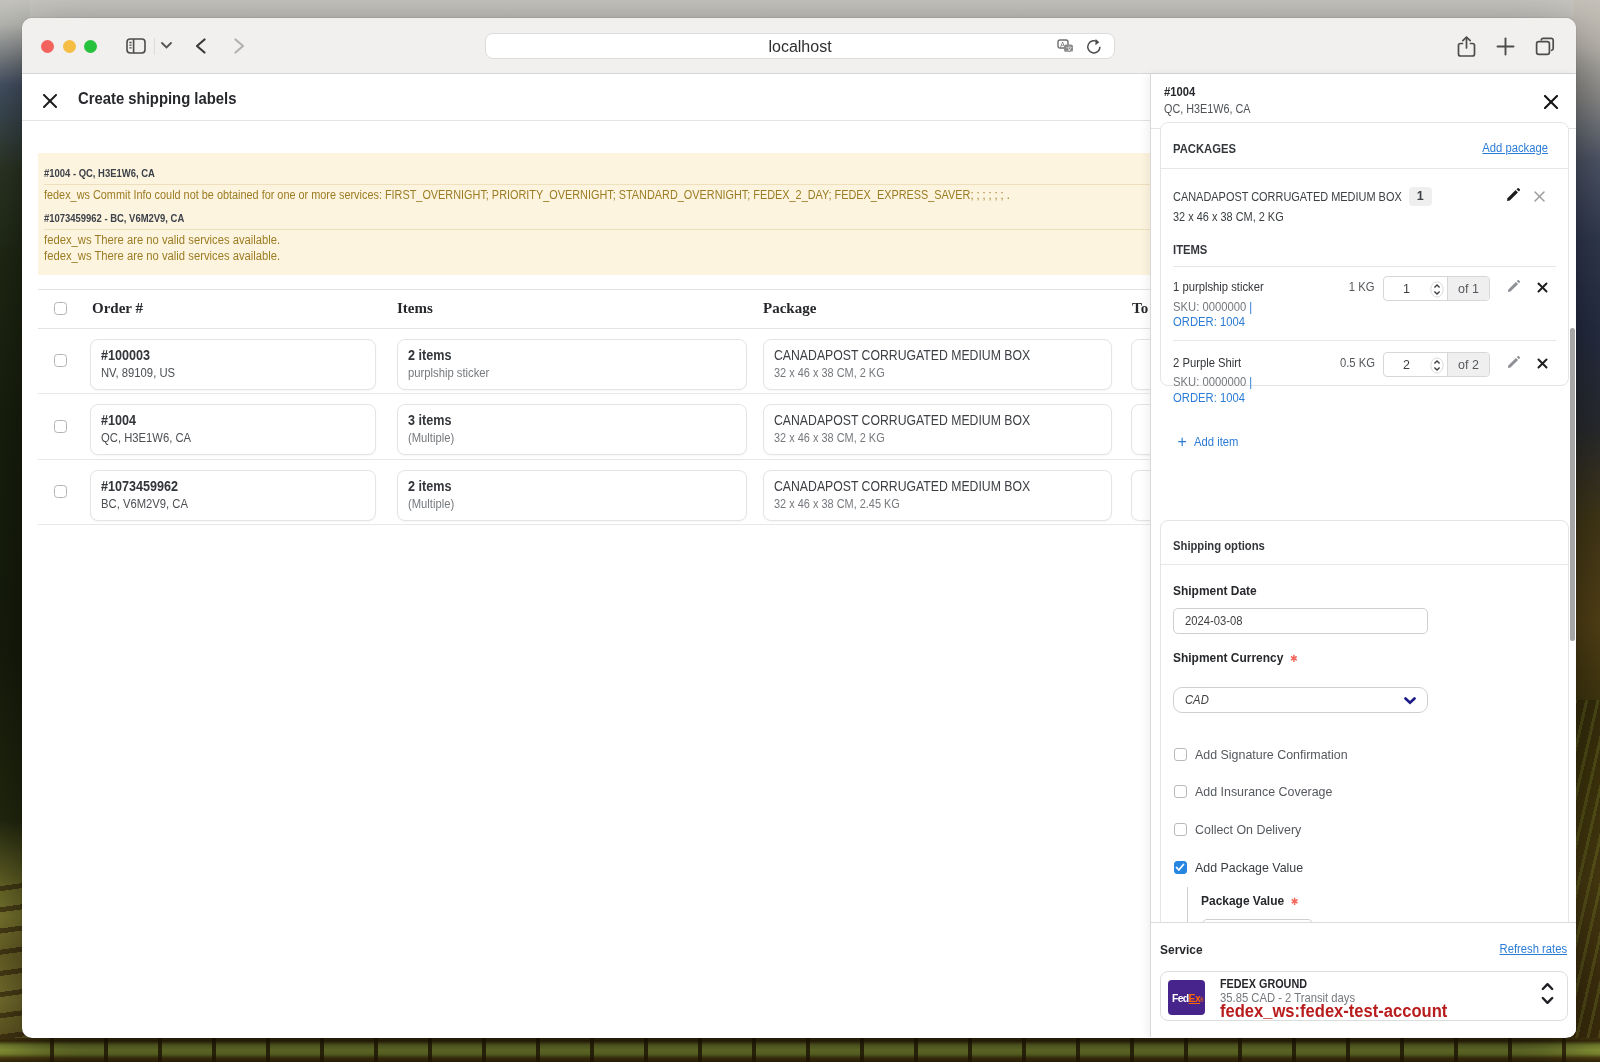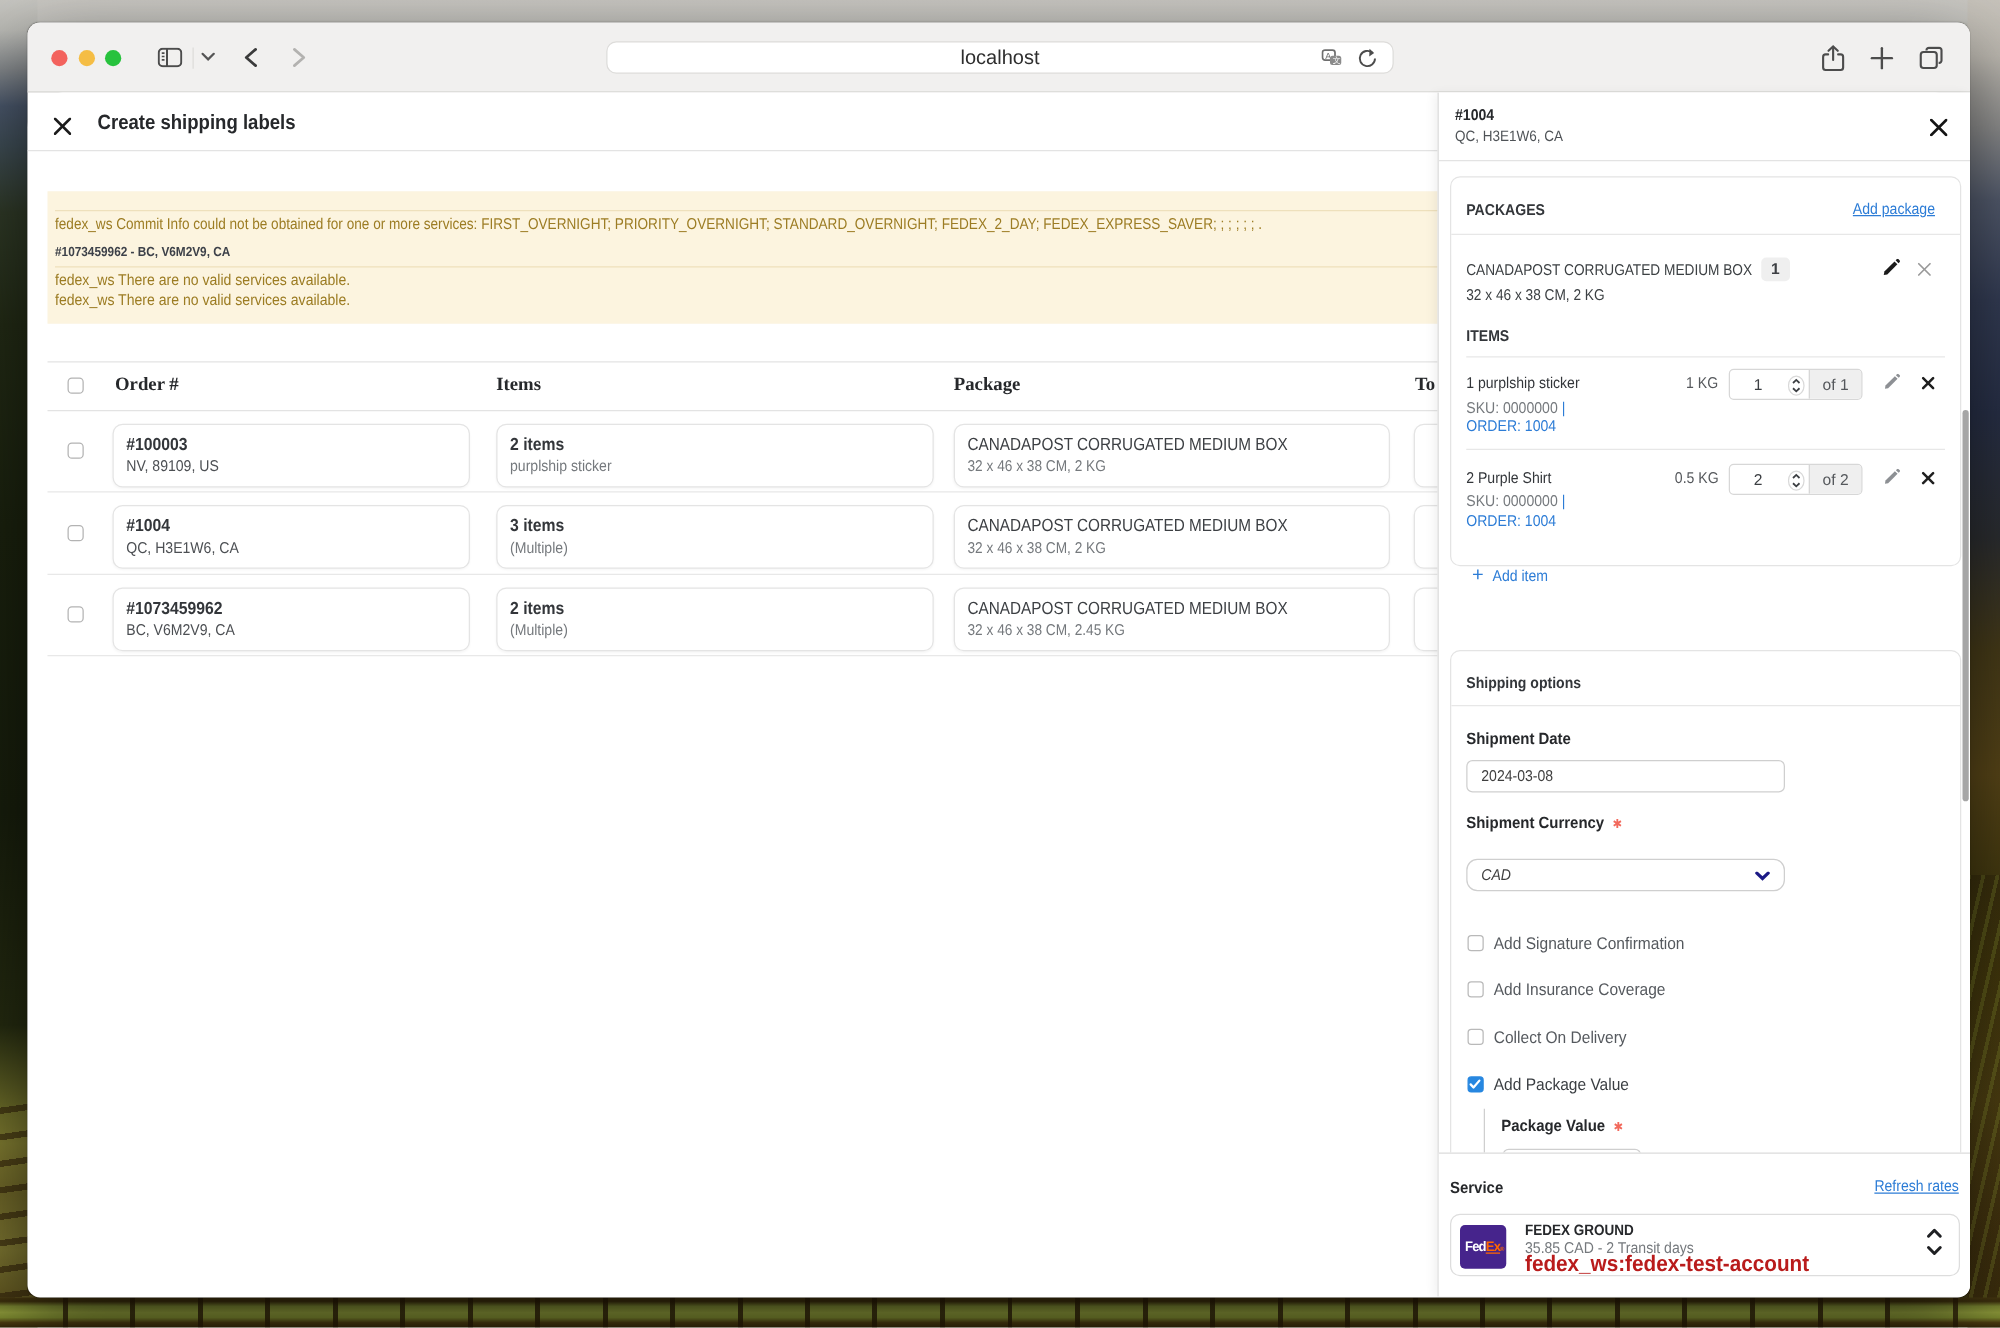--- a/index.html
+++ b/index.html
@@ -87,21 +87,21 @@
   .hpad { padding-left:10px;font-family:Liberation Serif, serif; }
 
   
   .drawer { position:absolute; top:0; right:0; bottom:0; width:426px; background:#fff;
     border-left:1px solid #d9d9d9; box-shadow:-3px 0 8px rgba(0,0,0,.06); }
   .dhead { position:relative; height:54.5px; border-bottom:1px solid #e3e3e3; }
   .dhead .t1 { position:absolute; left:13px; top:11px; font-size:12.5px; font-weight:bold; color:#26282b; }
   .dhead .t2 { position:absolute; left:13px; top:28px; font-size:12px; color:#4f5357; }
 
   .panel { position:absolute; left:8.5px; width:409px; background:#fff; border:1px solid #e4e4e4; border-radius:8px; }
-  .p-pack { top:67px; height:312px; }
+  .p-pack { top:48px; height:264px; }
   .p-ship { top:445.5px; height:420px; overflow:hidden; }
 
   .prow-head { position:relative; height:45.5px; border-bottom:1px solid #e7e7e7; }
   .ptitle { position:absolute; left:12px; top:19px; font-size:12.5px; font-weight:bold; color:#33363a; }
   .link { color:#2c7cd6; text-decoration:underline; }
   .blue { color:#2c7cd6; }
 
   .abs { position:absolute; }
   .t   { font-size:12.5px; color:#3c4043; height:16px; line-height:16px; white-space:nowrap; }
 
@@ -186,20 +186,21 @@
       <div class="modal-head">
         <svg style="position:absolute; left:21px; top:20px;" width="14" height="14" viewBox="0 0 14 14" stroke="#1c1c1c" stroke-width="2" stroke-linecap="round">
           <line x1="1" y1="1" x2="13" y2="13"></line>
           <line x1="13" y1="1" x2="1" y2="13"></line>
         </svg>
         <div class="title"><span class="sx">Create shipping labels</span></div>
       </div>
 
       <div class="notice">
         <div class="inner">
+          <div class="nh"><span class="sx">#1004 - QC, H3E1W6, CA</span></div>
           <div class="sep"></div>
           <div class="msg m1"><span class="sx" style="transform:scaleX(.87);">fedex_ws Commit Info could not be obtained for one or more services: FIRST_OVERNIGHT; PRIORITY_OVERNIGHT; STANDARD_OVERNIGHT; FEDEX_2_DAY; FEDEX_EXPRESS_SAVER; ; ; ; ; ; .</span></div>
           <div class="nh"><span class="sx">#1073459962 - BC, V6M2V9, CA</span></div>
           <div class="sep"></div>
           <div class="msg"><span class="sx">fedex_ws There are no valid services available.</span></div>
           <div class="msg"><span class="sx">fedex_ws There are no valid services available.</span></div>
         </div>
       </div>
 
       <div class="table">

